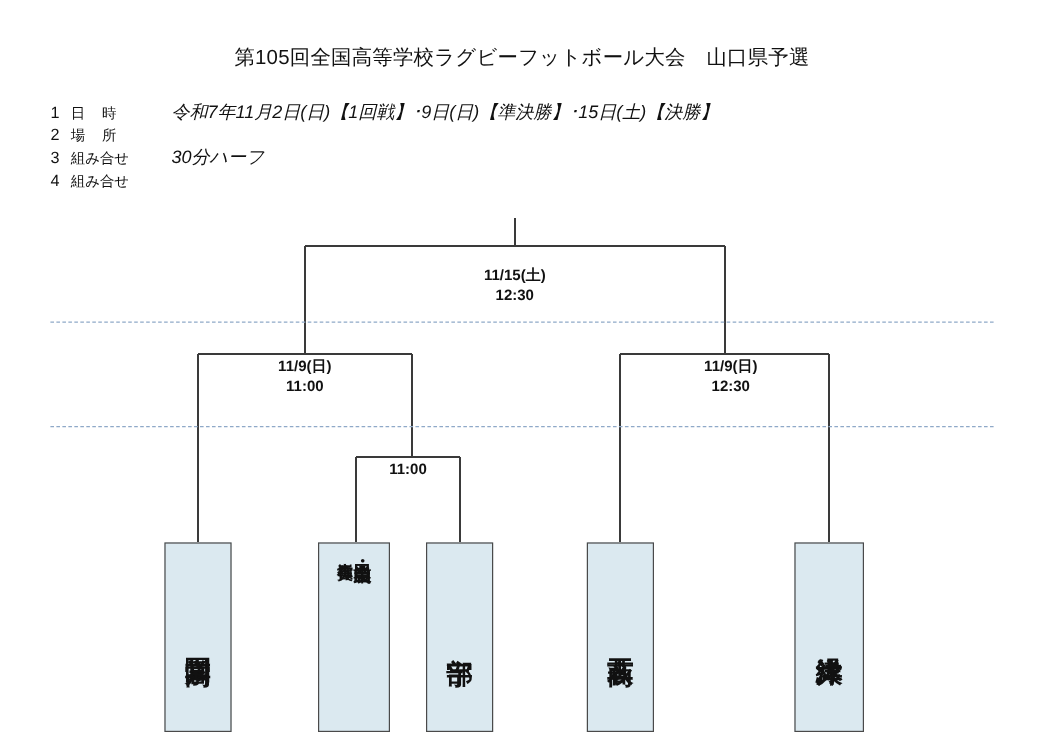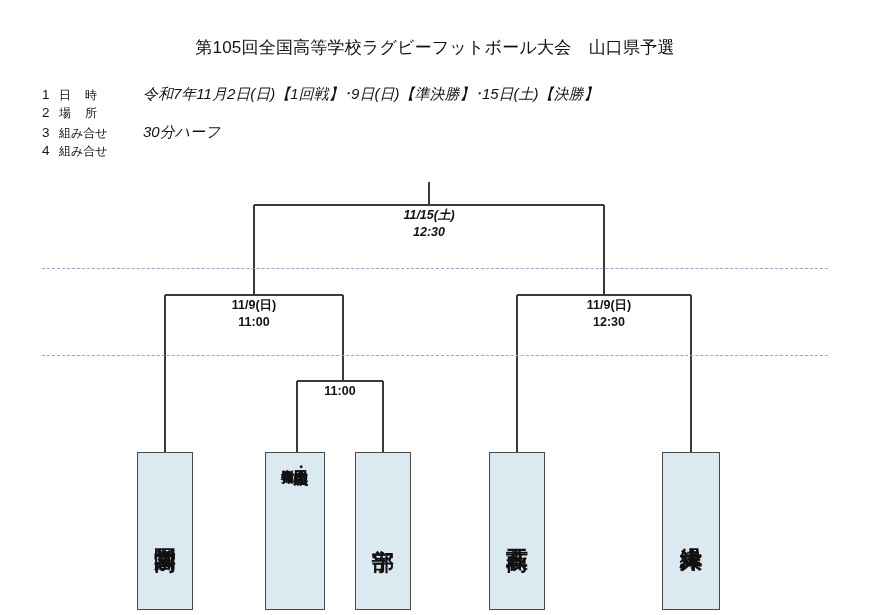--- a/index.html
+++ b/index.html
@@ -199,21 +199,21 @@
 
       <line x1="517" y1="295" x2="691" y2="295"></line>
       <line x1="517" y1="295" x2="517" y2="452"></line>
       <line x1="691" y1="295" x2="691" y2="452"></line>
     </g>
   </svg>
 
   <div class="sep-dash" style="top:268px;"></div>
   <div class="sep-dash" style="top:355px;"></div>
 
-  <div class="match-label" style="left:364px; top:207px; width:130px;font-style:italic;">
+  <div class="match-label" style="left:364px; top:221px; width:130px;">
     <span class="ml-date">11/15(土)</span>
     <span class="ml-time">12:30</span>
   </div>
 
   <div class="match-label" style="left:189px; top:297px; width:130px;">
     <span class="ml-date">11/9(日)</span>
     <span class="ml-time">11:00</span>
   </div>
 
   <div class="match-label" style="left:544px; top:297px; width:130px;">

